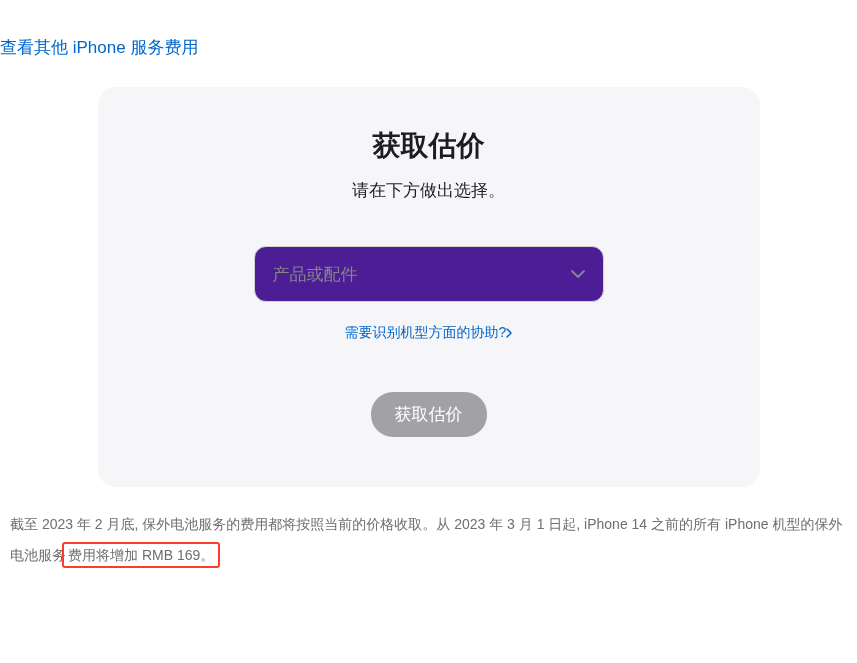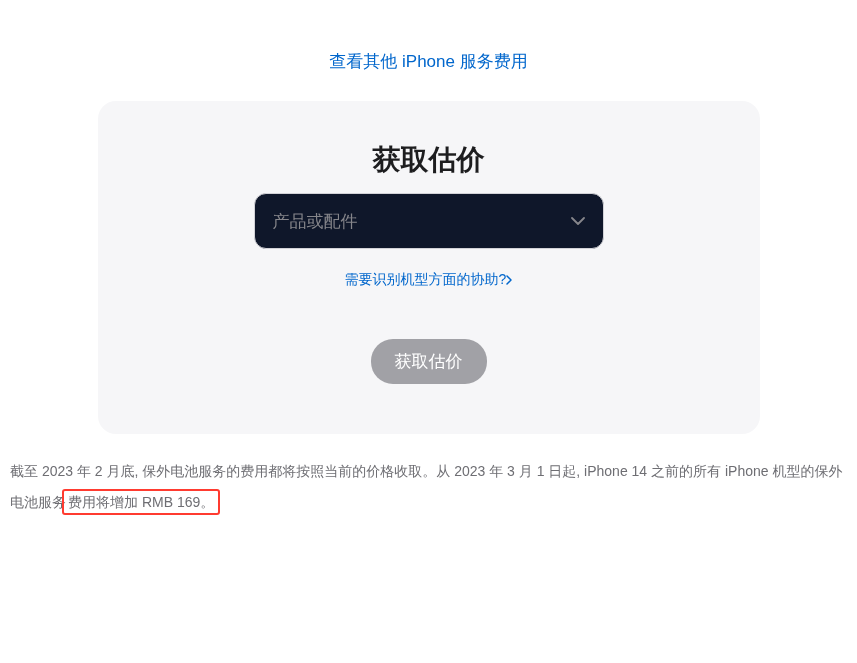--- a/index.html
+++ b/index.html
@@ -8,22 +8,22 @@
       box-sizing: border-box;
     }
     body {
       font-family: -apple-system, BlinkMacSystemFont, "SF Pro Text", "Helvetica Neue", Arial, sans-serif;
       background: #ffffff;
       width: 857px;
       height: 663px;
       overflow: hidden;
     }
     .top-link {
-      text-align: center;
-      padding-top: 50px;
+      text-align: left;
+      padding-top: 36px;
       padding-bottom: 28px;
     }
     .top-link a {
       color: #0066cc;
       text-decoration: none;
       font-size: 17px;
       font-weight: 400;
     }
     .card {
       width: 662px;
@@ -45,21 +45,21 @@
       margin-bottom: 44px;
     }
     .select-wrapper {
       position: relative;
       width: 350px;
       margin: 0 auto 20px auto;
     }
     .select-box {
       width: 100%;
       height: 56px;
-      background: #0f172a;
+      background: #4c1d95;
       border: 1px solid #d2d2d7;
       border-radius: 12px;
       display: flex;
       align-items: center;
       justify-content: space-between;
       padding: 0 18px;
       cursor: pointer;
     }
     .select-placeholder {
       color: #86868b;
@@ -112,20 +112,21 @@
   </style>
 </head>
 <body>
 
 <div class="top-link">
   <a href="#">查看其他 iPhone 服务费用</a>
 </div>
 
 <div class="card">
   <h2 class="card-title">获取估价</h2>
+  <p class="card-subtitle">请在下方做出选择。</p>
 
   <div class="select-wrapper">
     <div class="select-box">
       <span class="select-placeholder">产品或配件</span>
       <span class="chevron">
         <svg width="14" height="8" viewBox="0 0 14 8" fill="none">
             <path d="M1 1L7 7L13 1" stroke="#86868b" stroke-width="1.8" stroke-linecap="round" stroke-linejoin="round"></path>
           </svg>
       </span>
     </div>

